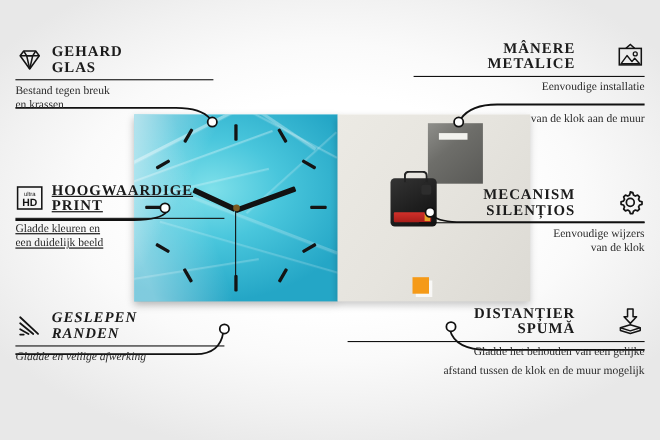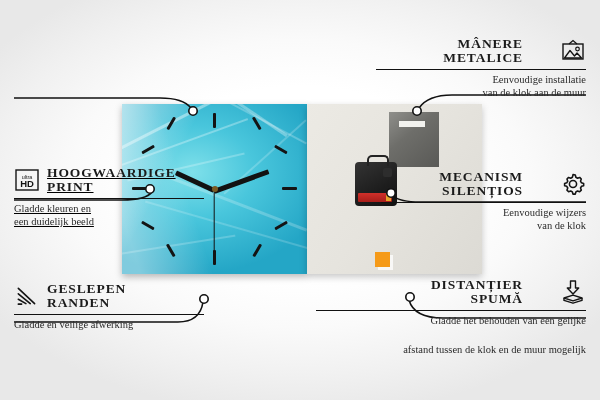--- a/index.html
+++ b/index.html
@@ -140,39 +140,59 @@
     <g fill="#ffffff" stroke="#111" stroke-width="1.6">
       <circle cx="193" cy="111" r="4.2"></circle>
       <circle cx="150" cy="189" r="4.2"></circle>
       <circle cx="204" cy="299" r="4.2"></circle>
       <circle cx="417" cy="111" r="4.2"></circle>
       <circle cx="391" cy="193" r="4.2"></circle>
       <circle cx="410" cy="297" r="4.2"></circle>
     </g>
   </svg>
 
+  <div class="feat left" style="left:14px;top:40px;width:180px;">
+    <div class="head">
+      <svg class="ico" viewBox="0 0 24 24">
+        <g fill="none" stroke="#141414" stroke-width="1.3" stroke-linejoin="round">
+          <path d="M4 9 L12 20 L20 9 L17 5 H7 Z"></path>
+          <path d="M4 9 H20"></path>
+            <path d="M7 5 L9.5 9 L12 20"></path>
+            <path d="M17 5 L14.5 9 L12 20"></path>
+          <path d="M9.5 9 H14.5"></path>
+        </g>
+      </svg>
+      <div class="titlewrap">
+        <span class="t-line">GEHARD</span>
+        <span class="t-line">GLAS</span>
+      </div>
+    </div>
+    <div class="rule"></div>
+    <div class="desc">Bestand tegen breuk</div>
+    <div class="desc" style="margin-top:0;">en krassen</div>
+  </div>
 
   <div class="feat left" style="left:14px;top:166px;width:190px;text-decoration:underline;">
     <div class="head">
       <svg class="ico" viewBox="0 0 26 26">
         <rect x="2" y="3" width="22" height="20" fill="none" stroke="#141414" stroke-width="1.4"></rect>
         <text x="13" y="11.5" font-family="Liberation Sans, sans-serif" font-size="5.4" text-anchor="middle" fill="#141414">ultra</text>
         <text x="13" y="20" font-family="Liberation Sans, sans-serif" font-size="9.5" font-weight="bold" text-anchor="middle" fill="#141414">HD</text>
       </svg>
       <div class="titlewrap">
         <span class="t-line">HOOGWAARDIGE</span>
         <span class="t-line">PRINT</span>
       </div>
     </div>
     <div class="rule"></div>
     <div class="desc">Gladde kleuren en</div>
     <div class="desc" style="margin-top:0;">een duidelijk beeld</div>
   </div>
 
-  <div class="feat left" style="left:14px;top:282px;width:190px;">
+  <div class="feat left" style="left:14px;top:282px;width:190px;font-style:italic;">
     <div class="head">
       <svg class="ico" viewBox="0 0 24 24">
         <g stroke="#141414" stroke-width="1.5" stroke-linecap="round">
           <line x1="4" y1="5" x2="19" y2="19"></line>
           <line x1="4" y1="10" x2="15" y2="19"></line>
           <line x1="4" y1="15" x2="11" y2="19"></line>
           <line x1="4" y1="19.5" x2="7" y2="19.5"></line>
         </g>
       </svg>
       <div class="titlewrap">
@@ -192,21 +212,21 @@
       </div>
       <svg class="ico" viewBox="0 0 26 26">
         <path d="M9 6 L13 2.5 L17 6" fill="none" stroke="#141414" stroke-width="1.3"></path>
         <rect x="3" y="6" width="20" height="15" fill="none" stroke="#141414" stroke-width="1.4"></rect>
         <circle cx="17.5" cy="11" r="1.8" fill="none" stroke="#141414" stroke-width="1.2"></circle>
         <path d="M4.5 20 L10 12.5 L14.5 18 L17 15 L21.5 20 Z" fill="none" stroke="#141414" stroke-width="1.3" stroke-linejoin="round"></path>
       </svg>
     </div>
     <div class="rule"></div>
     <div class="desc">Eenvoudige installatie</div>
-    <div class="desc" style="margin-top:0;">van de klok aan de muur</div>
+    <div class="desc" style="margin-top:16px;">van de klok aan de muur</div>
   </div>
 
   <div class="feat right" style="right:14px;top:170px;width:205px;">
     <div class="head">
       <div class="titlewrap">
         <span class="t-line">MECANISM</span>
         <span class="t-line">SILENȚIOS</span>
       </div>
       <svg class="ico" viewBox="0 0 24 24">
         <path d="M12 3.2 l2.1 .55 .55 2.0 1.55 .9 1.95-.72 1.5 1.5 -.72 1.95 .9 1.55 2.0 .55 0 2.12 -2.0 .55 -.9 1.55 .72 1.95 -1.5 1.5 -1.95-.72 -1.55 .9 -.55 2.0 -2.12 0 -.55-2.0 -1.55-.9 -1.95 .72 -1.5-1.5 .72-1.95 -.9-1.55 -2.0-.55 0-2.12 2.0-.55 .9-1.55 -.72-1.95 1.5-1.5 1.95 .72 1.55-.9 .55-2.0 Z" fill="none" stroke="#141414" stroke-width="1.45" stroke-linejoin="round"></path>
@@ -225,16 +245,16 @@
         <span class="t-line">SPUMĂ</span>
       </div>
       <svg class="ico" viewBox="0 0 26 26">
         <path d="M10.5 2 h5 v7 h3.2 L13 15 L7.3 9 h3.2 Z" fill="none" stroke="#141414" stroke-width="1.4" stroke-linejoin="round"></path>
         <path d="M13 16.2 L22 19 L13 21.8 L4 19 Z" fill="none" stroke="#141414" stroke-width="1.4" stroke-linejoin="round"></path>
         <path d="M4 19 v2.4 L13 24.2 L22 21.4 V19" fill="none" stroke="#141414" stroke-width="1.4" stroke-linejoin="round"></path>
       </svg>
     </div>
     <div class="rule"></div>
     <div class="desc">Gladde het behouden van een gelijke</div>
-    <div class="desc" style="margin-top:16px;">afstand tussen de klok en de muur mogelijk</div>
+    <div class="desc" style="margin-top:4px;">afstand tussen de klok en de muur mogelijk</div>
   </div>
 
 </div>
 
 </body></html>

